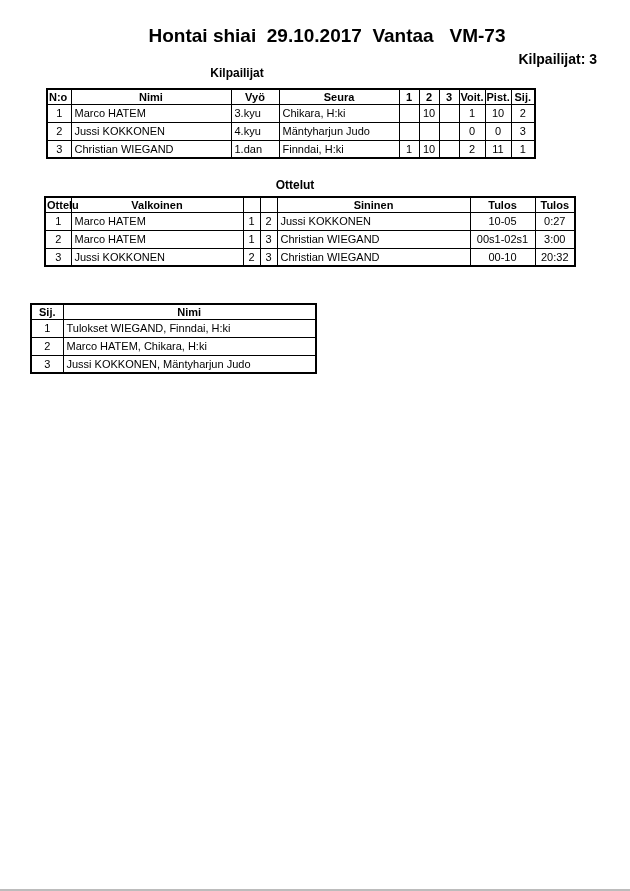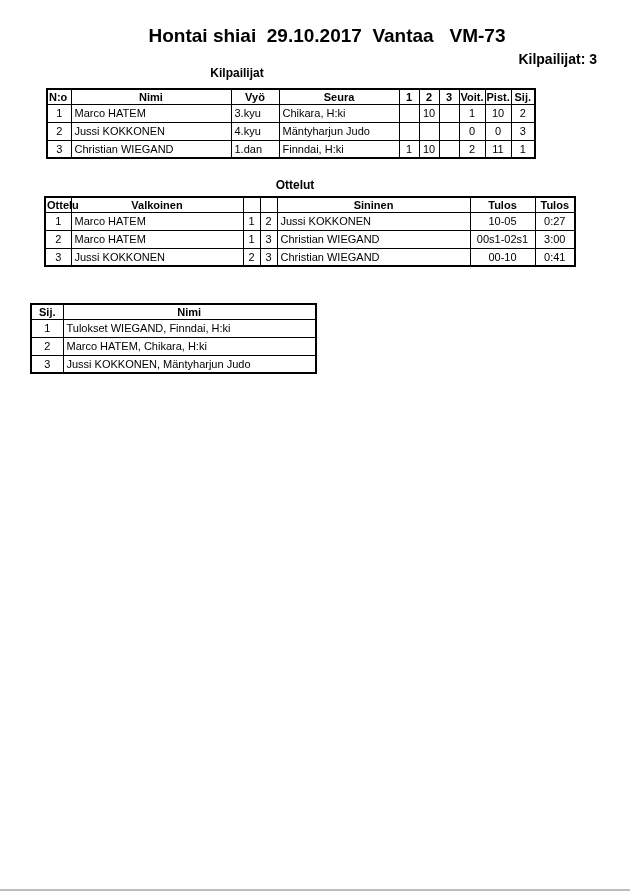--- a/index.html
+++ b/index.html
@@ -175,21 +175,21 @@
         <td class="ac">00s1-02s1</td>
         <td class="ac">3:00</td>
       </tr>
       <tr>
         <td class="ac">3</td>
         <td class="al">Jussi KOKKONEN</td>
         <td class="ac">2</td>
         <td class="ac">3</td>
         <td class="al">Christian WIEGAND</td>
         <td class="ac">00-10</td>
-        <td class="ac">0:41</td>
+        <td class="ac">20:32</td>
       </tr>
     </tbody>
   </table>
 
   <table class="t-results">
     <colgroup>
       <col style="width:32px">
         <col style="width:253px">
     </colgroup>
     <thead>

